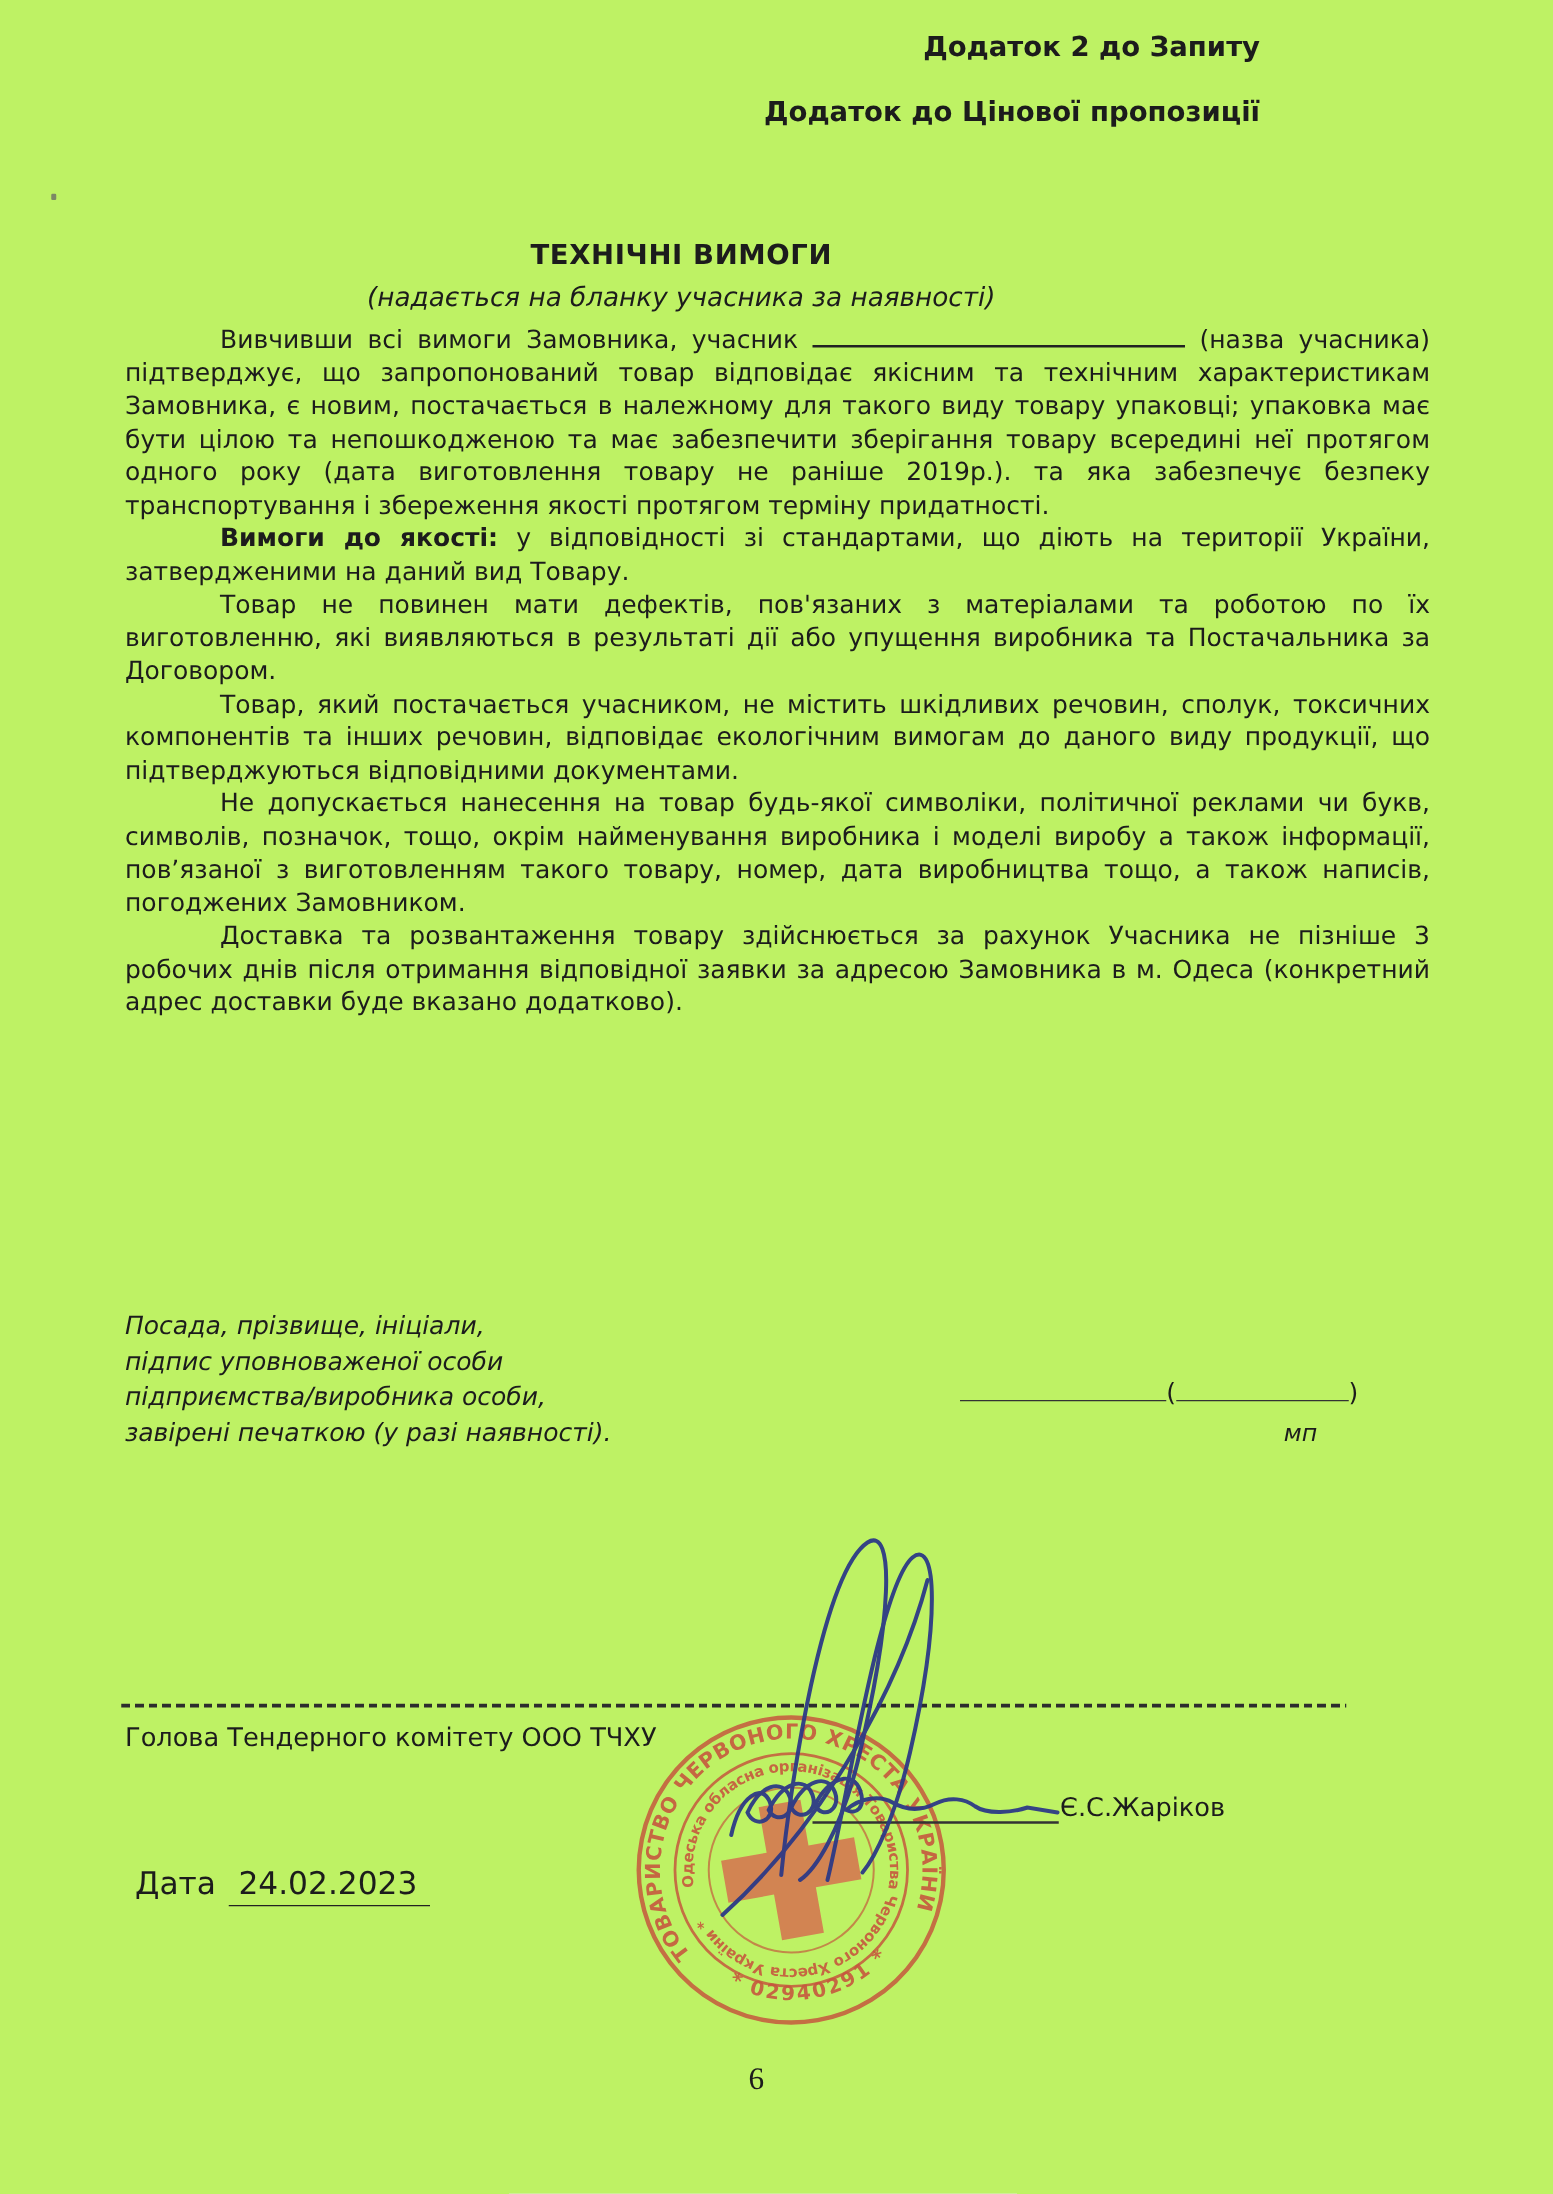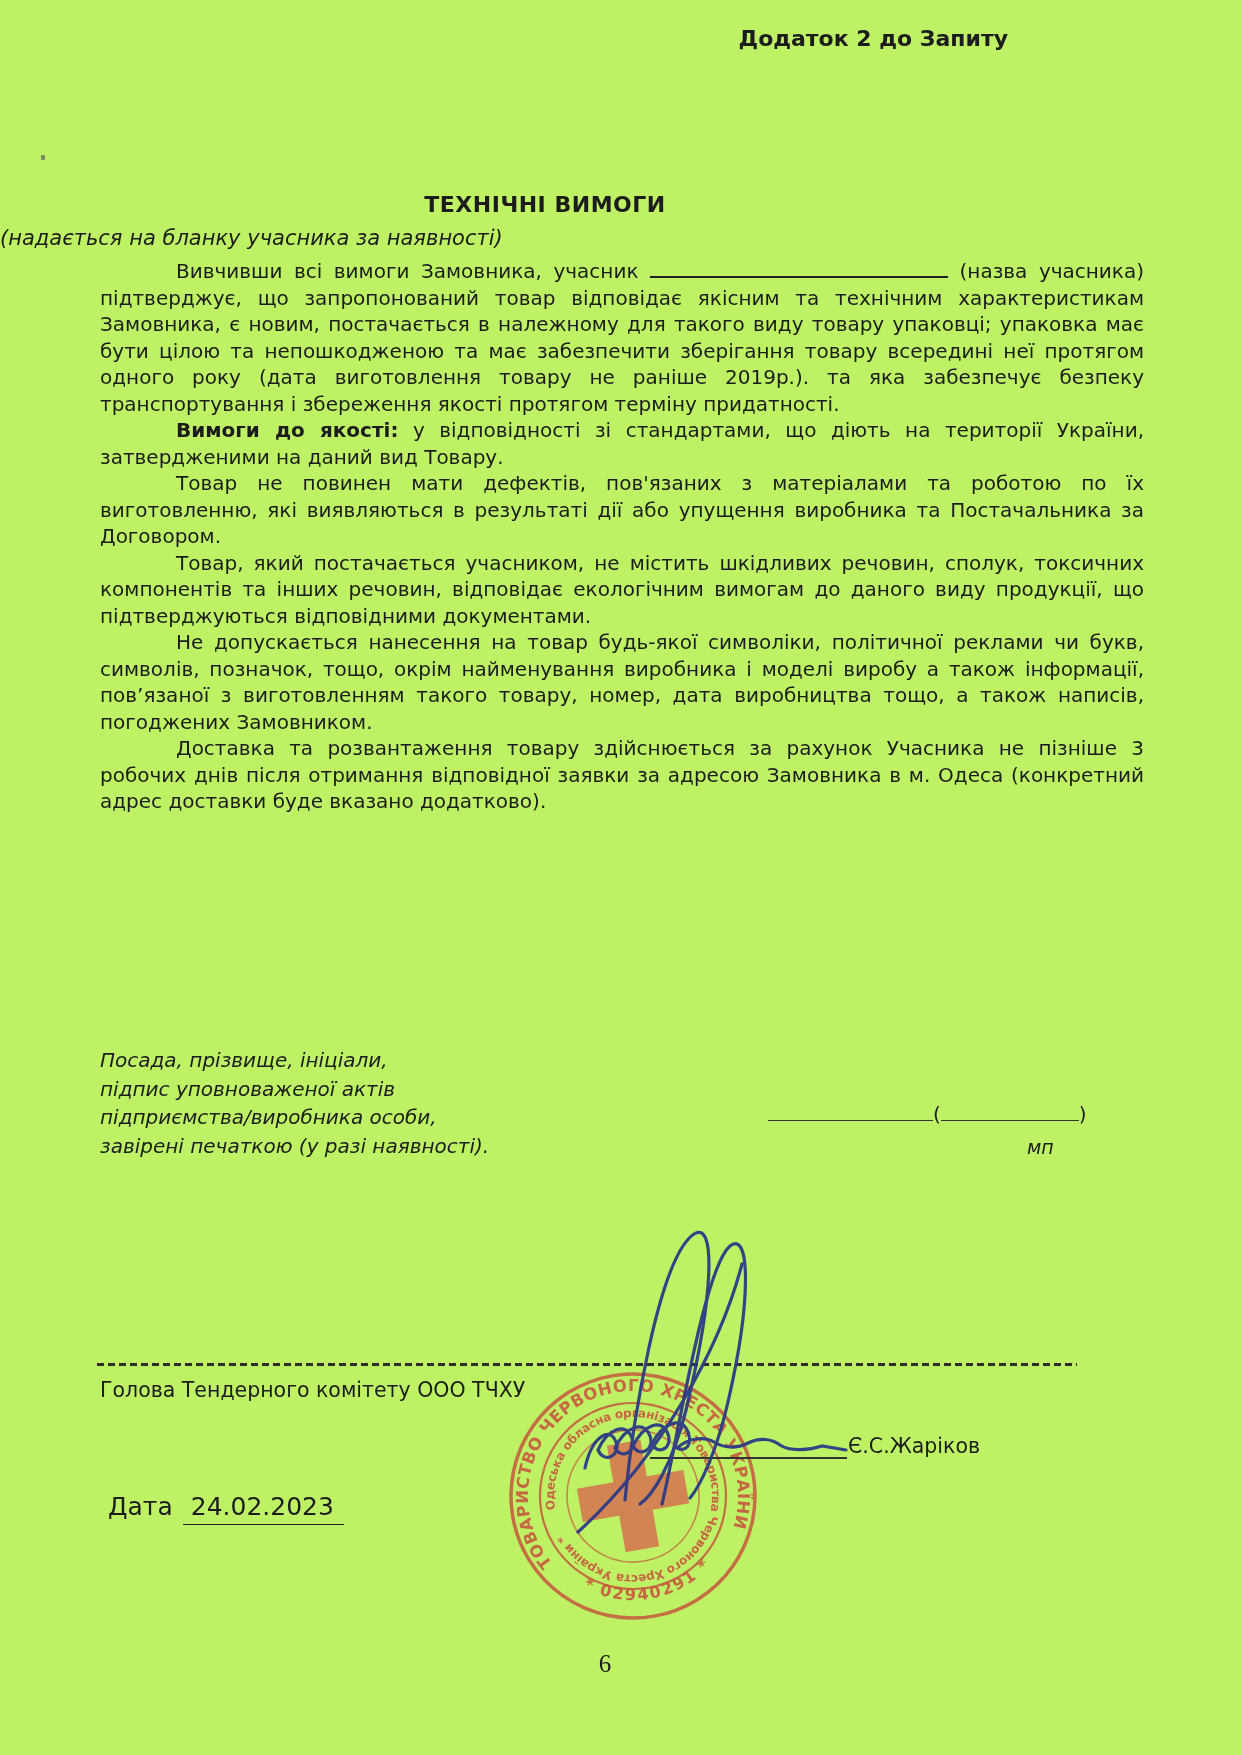--- a/index.html
+++ b/index.html
@@ -10,21 +10,21 @@
     color:#1c1c1c;
   }
   .speck { position:absolute; left:41px; top:155px; width:4px; height:5px; background:#666; opacity:.75; border-radius:1px; }
 
   .hdr { position:absolute; top:28px; left:0; right:234px; text-align:right;
          font-weight:bold; font-size:22px; line-height:22px; }
   .hdr .l2 { margin-top:30px; }
 
   .title { position:absolute; top:192px; left:0; width:1090px; text-align:center;
            font-weight:bold; font-size:22px; letter-spacing:.5px; }
-  .subtitle { position:absolute; top:226px; left:0; width:1090px; 
+  .subtitle { position:absolute; top:226px; left:0; width:1090px; text-align:center;
               font-style:italic; font-size:21px; }
 
   .doc-body { position:absolute; top:258px; left:100px; width:1044px;
               font-size:20px; line-height:26.5px; text-align:justify; }
   .doc-body p { margin:0; text-indent:76px; }
   .blank-line { display:inline-block; width:298px; height:18px;
                 border-bottom:2px solid #222; }
 
   .note { position:absolute; top:1046px; left:100px; font-style:italic;
           font-size:20px; line-height:28.5px; }
@@ -56,37 +56,38 @@
 </style>
 </head>
 <body>
 
 <div class="sheet">
 
   <div class="speck"></div>
 
   <div class="hdr">
     <div class="l1">Додаток 2 до Запиту</div>
+    <div class="l2">Додаток  до Цінової пропозиції</div>
   </div>
 
   <div class="title">ТЕХНІЧНІ ВИМОГИ</div>
   <div class="subtitle">(надається на бланку учасника за наявності)</div>
 
   <div class="doc-body">
     <p><span>Вивчивши всі вимоги Замовника, учасник</span> <span class="blank-line"></span> <span>(назва учасника) підтверджує, що запропонований товар відповідає якісним та технічним характеристикам Замовника, є новим, постачається в належному для такого виду товару упаковці; упаковка має бути цілою та непошкодженою та має забезпечити зберігання товару всередині неї протягом одного року (дата виготовлення товару не раніше 2019р.).  та яка забезпечує безпеку транспортування і збереження якості протягом терміну придатності.</span></p>
     <p><b>Вимоги до якості:</b><span> у відповідності зі стандартами, що діють на території України, затвердженими на даний вид Товару.</span></p>
     <p>Товар не повинен мати дефектів, пов'язаних з матеріалами та роботою по їх виготовленню, які виявляються в результаті дії або упущення виробника та Постачальника за Договором.</p>
     <p>Товар, який постачається учасником, не містить шкідливих речовин, сполук, токсичних компонентів та інших речовин, відповідає екологічним вимогам до даного виду продукції, що підтверджуються відповідними документами.</p>
     <p>Не допускається нанесення на товар будь-якої символіки, політичної реклами чи букв, символів, позначок, тощо, окрім найменування виробника і моделі виробу а також інформації, пов’язаної з виготовленням такого товару, номер, дата виробництва тощо, а також написів, погоджених Замовником.</p>
     <p>Доставка та розвантаження товару здійснюється за рахунок Учасника не пізніше 3 робочих днів після отримання відповідної заявки за адресою Замовника в м. Одеса (конкретний адрес доставки буде вказано додатково).</p>
   </div>
 
   <div class="note">
     <div>Посада, прізвище, ініціали,</div>
-    <div>підпис уповноваженої актів</div>
+    <div>підпис уповноваженої особи</div>
     <div>підприємства/виробника особи,</div>
     <div>завірені печаткою (у разі наявності).</div>
   </div>
 
   <div class="sign-area"><span class="ul w1"></span><span>(</span><span class="ul w2"></span><span>)</span></div>
   <div class="mp">мп</div>
 
   <div class="dashes"></div>
 
   <div class="committee">Голова Тендерного комітету ООО ТЧХУ</div>

